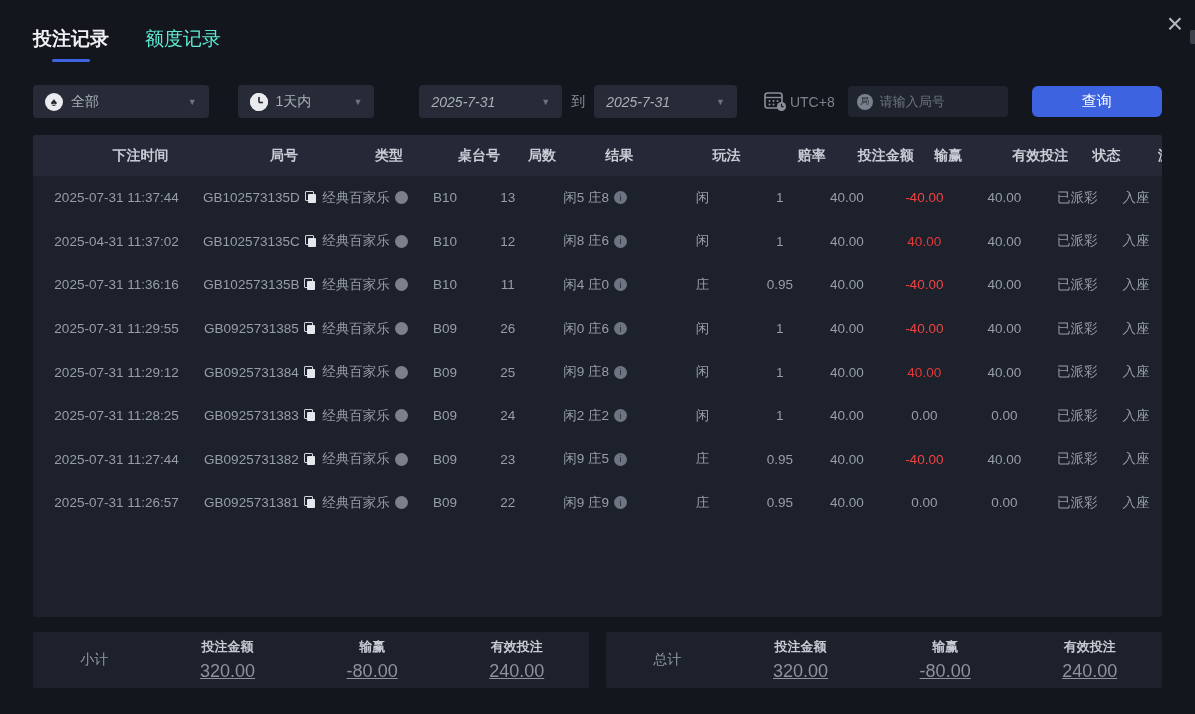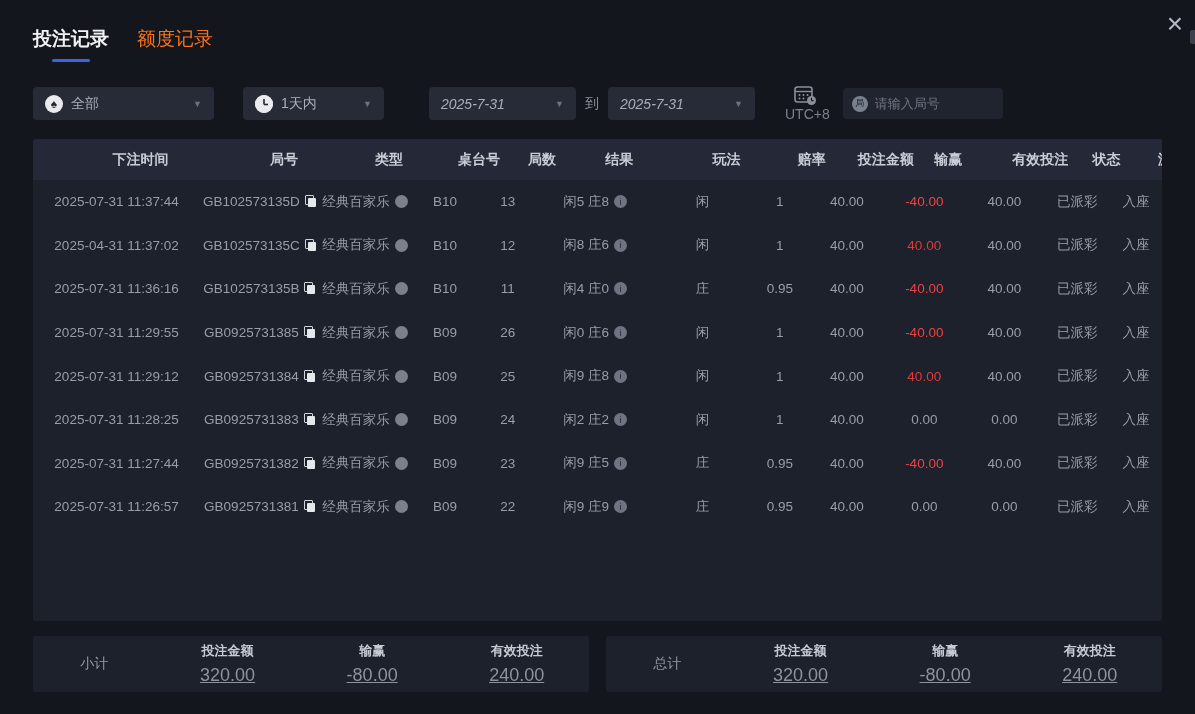--- a/index.html
+++ b/index.html
@@ -5,42 +5,42 @@
   * { margin:0; padding:0; box-sizing:border-box; }
   html,body { width:1195px; height:714px; }
   body {
     background:#14161d;
     font-family:"Liberation Sans","DejaVu Sans",sans-serif;
     position:relative; overflow:hidden; color:#989daa;
   }
   .dialog { position:absolute; inset:0; padding:0 33px; }
 
   
-  .tabs { display:flex; gap:28px; margin-top:26px; align-items:flex-start; }
-  .tab { font-size:19px; color:#f97316; cursor:pointer; text-align:center; }
+  .tabs { display:flex; gap:36px; margin-top:26px; align-items:flex-start; }
+  .tab { font-size:19px; color:#5eead4; cursor:pointer; text-align:center; }
   .tab.active { color:#f1f2f5; font-weight:bold; }
   .tab .underline { display:none; height:3px; width:38px; background:#3e63e0; border-radius:2px; margin:7px auto 0; }
   .tab.active .underline { display:block; }
   .close-btn { position:absolute; top:10px; right:12px; font-size:28px; font-weight:300;
     color:#b5bac2; line-height:1; cursor:pointer; }
   .edge-artifact { position:absolute; top:30px; right:0; width:5px; height:14px;
     background:#3c414c; border-radius:2px 0 0 2px; }
 
   
   .filters { display:flex; align-items:center; margin-top:23px; }
   .select { height:33px; background:#262b37; border-radius:4px; display:flex; align-items:center;
     padding:0 12px; color:#a9aeb8; font-size:14px; cursor:pointer; }
   .sel-game { width:181px; margin-right:29px; }
   .sel-time { width:141px; margin-right:45px; }
   .sel-date { width:147px;font-style:italic; }
   .caret { margin-left:auto; font-size:9px; color:#6d727e; }
   .circle-white { width:18px; height:18px; border-radius:50%; background:#e9ebee; color:#23262e;
     display:flex; align-items:center; justify-content:center; font-size:12px; line-height:1; margin-right:8px; flex:none; }
   .to-label { margin:0 9px; color:#8a8f99; font-size:14px; }
-  .utc-group { display:flex; align-items:center; margin-left:27px; color:#7c818c; font-size:14px;flex-direction:column; }
+  .utc-group { display:flex; align-items:center; margin-left:27px; color:#7c818c; font-size:14px; }
   .utc-group svg { display:block; }
   .utc-text { margin-left:3px; }
   .round-input-wrap { margin-left:13px; width:160px; height:31px; background:#20242e; border-radius:4px;
     display:flex; align-items:center; padding:0 9px; }
   .round-prefix { width:16px; height:16px; border-radius:50%; background:#79808e; color:#1f232b;
     font-size:9px; display:flex; align-items:center; justify-content:center; margin-right:7px; flex:none; }
   .round-input-wrap input { flex:1; min-width:0; background:transparent; border:none; outline:none;
     color:#f0abfc; font-size:13px; font-family:inherit; }
   .round-input-wrap input::placeholder { color:#6d7380; }
   .search-btn { margin-left:24px; width:135px; height:31px; background:#3e63e0; border:none;
@@ -144,20 +144,21 @@
         </svg>
       </span>
       <span class="utc-text">UTC+8</span>
     </div>
 
     <div class="round-input-wrap">
       <span class="round-prefix">局</span>
       <input type="text" placeholder="请输入局号" style="">
     </div>
 
+    <button class="search-btn">查询</button>
   </div>
 
   <div class="table-box">
     <div class="thead">
         <div class="th">下注时间</div>
         <div class="th">局号</div>
         <div class="th">类型</div>
         <div class="th">桌台号</div>
         <div class="th">局数</div>
         <div class="th">结果</div>

